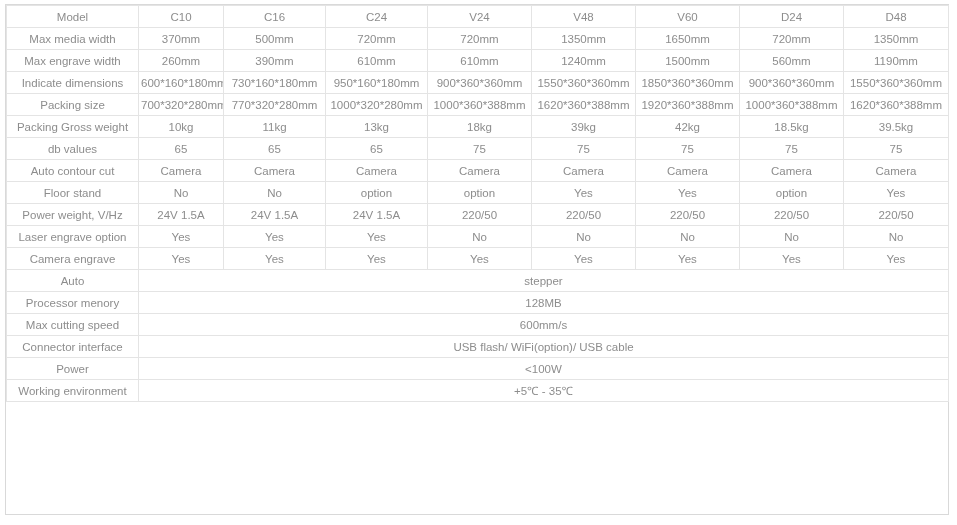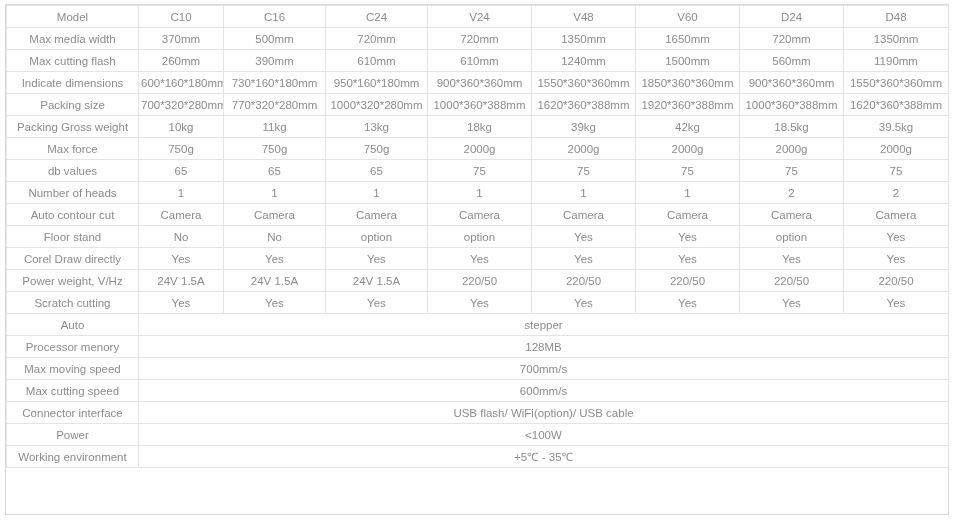--- a/index.html
+++ b/index.html
@@ -89,21 +89,21 @@
           <td>370mm</td>
           <td>500mm</td>
           <td>720mm</td>
           <td>720mm</td>
           <td>1350mm</td>
           <td>1650mm</td>
           <td>720mm</td>
           <td>1350mm</td>
         </tr>
         <tr>
-          <td class="rowlabel">Max cutting flash</td>
+          <td class="rowlabel">Max engrave width</td>
           <td>260mm</td>
           <td>390mm</td>
           <td>610mm</td>
           <td>610mm</td>
           <td>1240mm</td>
           <td>1500mm</td>
           <td>560mm</td>
           <td>1190mm</td>
         </tr>
         <tr>
@@ -133,118 +133,92 @@
           <td>10kg</td>
           <td>11kg</td>
           <td>13kg</td>
           <td>18kg</td>
           <td>39kg</td>
           <td>42kg</td>
           <td>18.5kg</td>
           <td>39.5kg</td>
         </tr>
         <tr>
-          <td class="rowlabel">Max force</td>
-          <td>750g</td>
-          <td>750g</td>
-          <td>750g</td>
-          <td>2000g</td>
-          <td>2000g</td>
-          <td>2000g</td>
-          <td>2000g</td>
-          <td>2000g</td>
-        </tr>
-        <tr>
           <td class="rowlabel">db values</td>
           <td>65</td>
           <td>65</td>
           <td>65</td>
           <td>75</td>
           <td>75</td>
           <td>75</td>
           <td>75</td>
           <td>75</td>
         </tr>
         <tr>
-          <td class="rowlabel">Number of heads</td>
-          <td>1</td>
-          <td>1</td>
-          <td>1</td>
-          <td>1</td>
-          <td>1</td>
-          <td>1</td>
-          <td>2</td>
-          <td>2</td>
-        </tr>
-        <tr>
           <td class="rowlabel">Auto contour cut</td>
           <td>Camera</td>
           <td>Camera</td>
           <td>Camera</td>
           <td>Camera</td>
           <td>Camera</td>
           <td>Camera</td>
           <td>Camera</td>
           <td>Camera</td>
         </tr>
         <tr>
           <td class="rowlabel">Floor stand</td>
           <td>No</td>
           <td>No</td>
           <td>option</td>
           <td>option</td>
           <td>Yes</td>
           <td>Yes</td>
           <td>option</td>
-          <td>Yes</td>
-        </tr>
-        <tr>
-          <td class="rowlabel">Corel Draw directly</td>
-          <td>Yes</td>
-          <td>Yes</td>
-          <td>Yes</td>
-          <td>Yes</td>
-          <td>Yes</td>
-          <td>Yes</td>
-          <td>Yes</td>
           <td>Yes</td>
         </tr>
         <tr>
           <td class="rowlabel">Power weight, V/Hz</td>
           <td>24V 1.5A</td>
           <td>24V 1.5A</td>
           <td>24V 1.5A</td>
           <td>220/50</td>
           <td>220/50</td>
           <td>220/50</td>
           <td>220/50</td>
           <td>220/50</td>
         </tr>
         <tr>
-          <td class="rowlabel">Scratch cutting</td>
+          <td class="rowlabel">Laser engrave option</td>
+          <td>Yes</td>
+          <td>Yes</td>
+          <td>Yes</td>
+          <td>No</td>
+          <td>No</td>
+          <td>No</td>
+          <td>No</td>
+          <td>No</td>
+        </tr>
+        <tr>
+          <td class="rowlabel">Camera engrave</td>
           <td>Yes</td>
           <td>Yes</td>
           <td>Yes</td>
           <td>Yes</td>
           <td>Yes</td>
           <td>Yes</td>
           <td>Yes</td>
           <td>Yes</td>
         </tr>
         <tr>
           <td class="rowlabel">Auto</td>
           <td colspan="8">stepper</td>
         </tr>
         <tr>
           <td class="rowlabel">Processor menory</td>
           <td colspan="8">128MB</td>
-        </tr>
-        <tr>
-          <td class="rowlabel">Max moving speed</td>
-          <td colspan="8">700mm/s</td>
         </tr>
         <tr>
           <td class="rowlabel">Max cutting speed</td>
           <td colspan="8">600mm/s</td>
         </tr>
         <tr>
           <td class="rowlabel">Connector interface</td>
           <td colspan="8">USB flash/ WiFi(option)/ USB cable</td>
         </tr>
         <tr>

